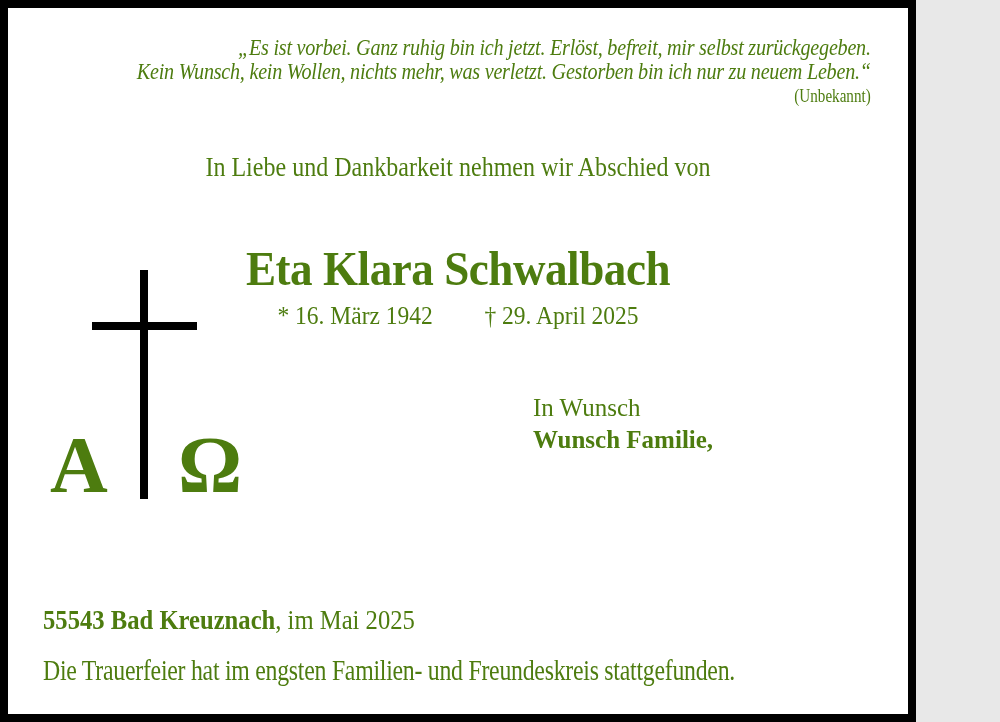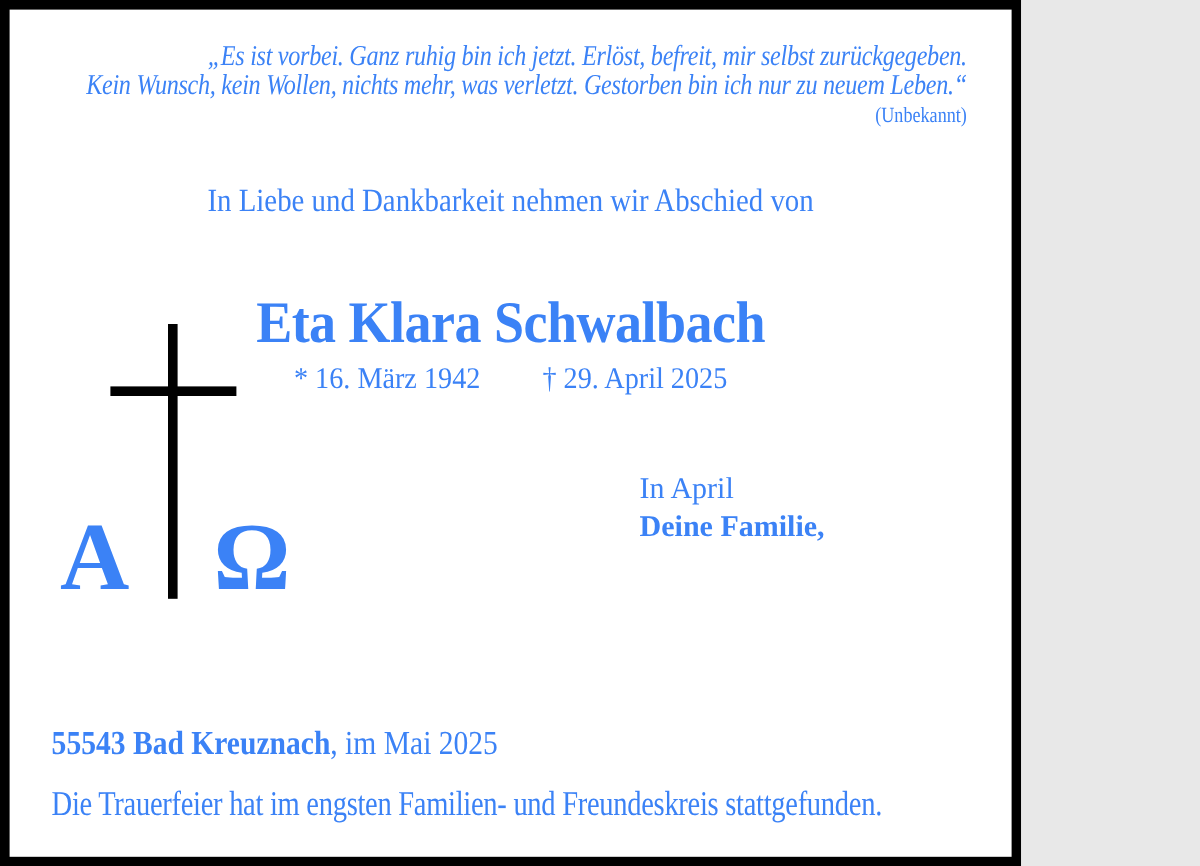--- a/index.html
+++ b/index.html
@@ -1,22 +1,22 @@
 <!DOCTYPE html>
 <html><head>
 <meta charset="utf-8">
 <style>
   * { margin: 0; padding: 0; box-sizing: border-box; }
   html, body { background: #e8e8e8; }
   .page {
     position: relative;
-    width: 851px;
+    width: 916px;
     height: 722px;
     background: #ffffff;
-    color: #3b82f6;
+    color: #4d7c0f;
     font-family: "Liberation Serif", "DejaVu Serif", serif;
     overflow: hidden;
   }
   .frame {
     position: absolute;
     inset: 0;
     border: 8px solid #000000;
     pointer-events: none;
     z-index: 10;
   }
@@ -157,22 +157,22 @@
   </div>
 
   <div class="cross">
     <div class="cross-v"></div>
     <div class="cross-h"></div>
   </div>
   <div class="alpha">A</div>
   <div class="omega">Ω</div>
 
   <div class="farewell">
-    <div>In April</div>
-    <div class="bold">Deine Familie,</div>
+    <div>In Wunsch</div>
+    <div class="bold">Wunsch Familie,</div>
   </div>
 
   <div class="footer-place">
     <span class="bold">55543 Bad Kreuznach</span><span>, im Mai 2025</span>
   </div>
 
   <div class="footer-notice">Die Trauerfeier hat im engsten Familien- und Freundeskreis stattgefunden.</div>
 </div>
 
 </body></html>

